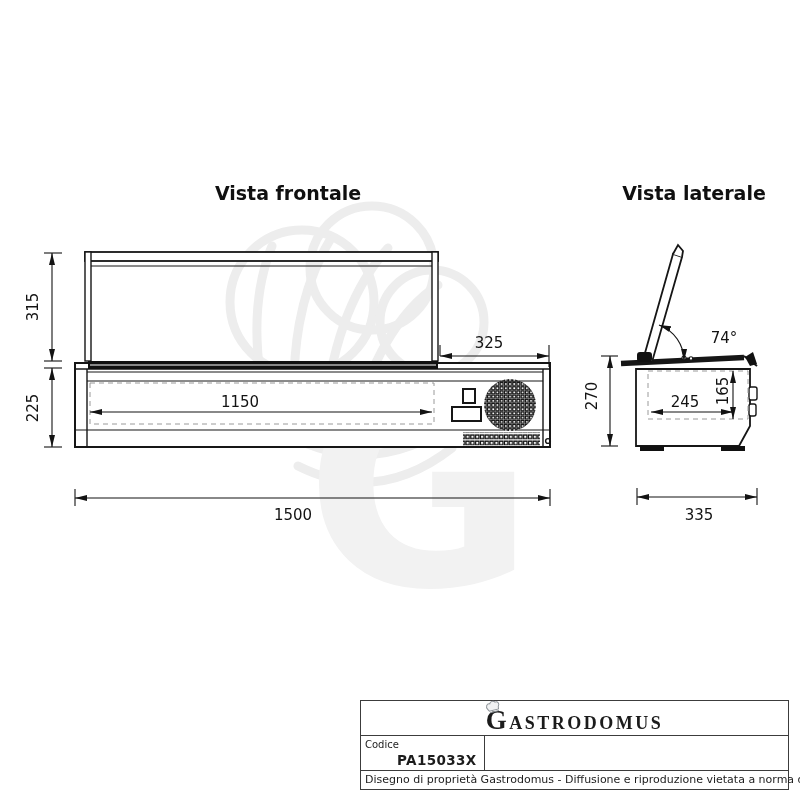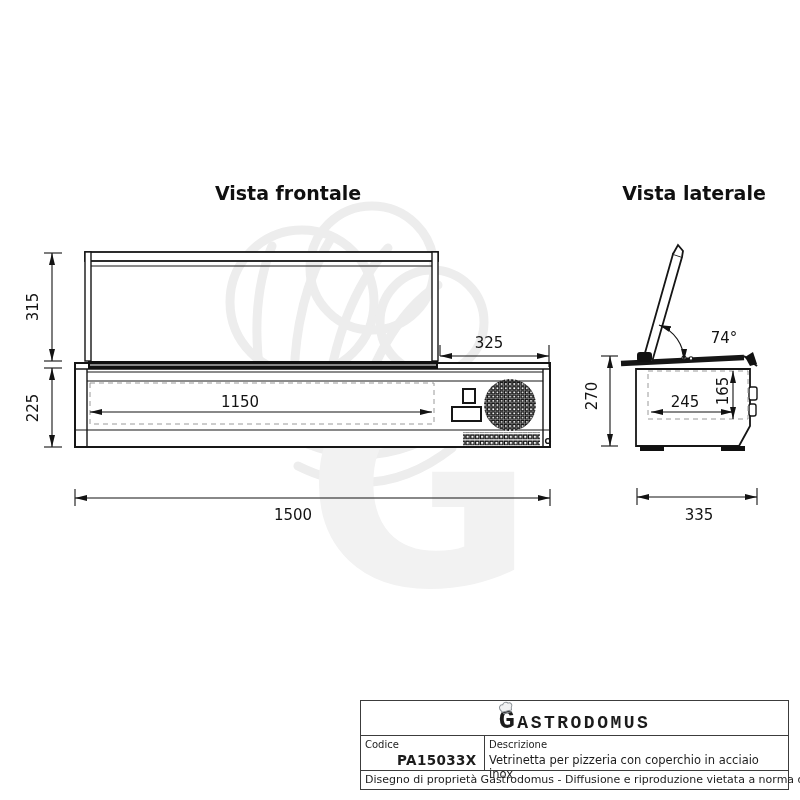--- a/index.html
+++ b/index.html
@@ -17,21 +17,21 @@
     position:absolute; left:360px; top:700px; width:429px; height:90px;
     border:1px solid #3c3c3c; background:#fff; box-sizing:border-box; color:#1c1c1c;
   }
   .tb-logo {
     height:35px; border-bottom:1px solid #3c3c3c;
     display:flex; justify-content:center; align-items:flex-end; box-sizing:border-box;
   }
   .logo { position:relative; padding-bottom:1px; }
   .logo-hat { position:absolute; left:-2px; top:-9px; }
   .logo-text {
-    font-family:Liberation Mono, monospace; font-size:18px; font-weight:600;
+    font-family:Liberation Serif, serif; font-size:18px; font-weight:600;
     letter-spacing:2.5px; color:#1b1b1b; line-height:22px;
   }
   .logo-text::first-letter { font-size:27px; }
   .tb-mid { height:34px; display:flex; box-sizing:border-box; }
   .tb-cell { box-sizing:border-box; padding:2px 4px 0 4px; }
   .tb-code { width:124px; border-right:1px solid #3c3c3c; }
   .tb-desc { flex:1; }
   .tb-label { font-size:10px; line-height:13px; }
   .tb-code-value { font-size:13.5px; font-weight:bold; margin-top:1px; letter-spacing:0.4px;margin-left:32px; }
   .tb-desc-value { font-size:11.5px; margin-top:2px; }
@@ -171,21 +171,17 @@
           </g>
         </svg>
         <div class="logo-text">GASTRODOMUS</div>
       </div>
     </div>
     <div class="tb-mid">
       <div class="tb-cell tb-code">
         <div class="tb-label">Codice</div>
         <div class="tb-code-value">PA15033X</div>
       </div>
-      <div class="tb-cell tb-desc">
-        <div class="tb-label">Descrizione</div>
-        <div class="tb-desc-value">Vetrinetta per pizzeria con coperchio in acciaio inox</div>
-      </div>
     </div>
     <div class="tb-foot">Disegno di proprietà Gastrodomus - Diffusione e riproduzione vietata a norma di legge.</div>
   </div>
 
 </div>
 
 </body></html>

